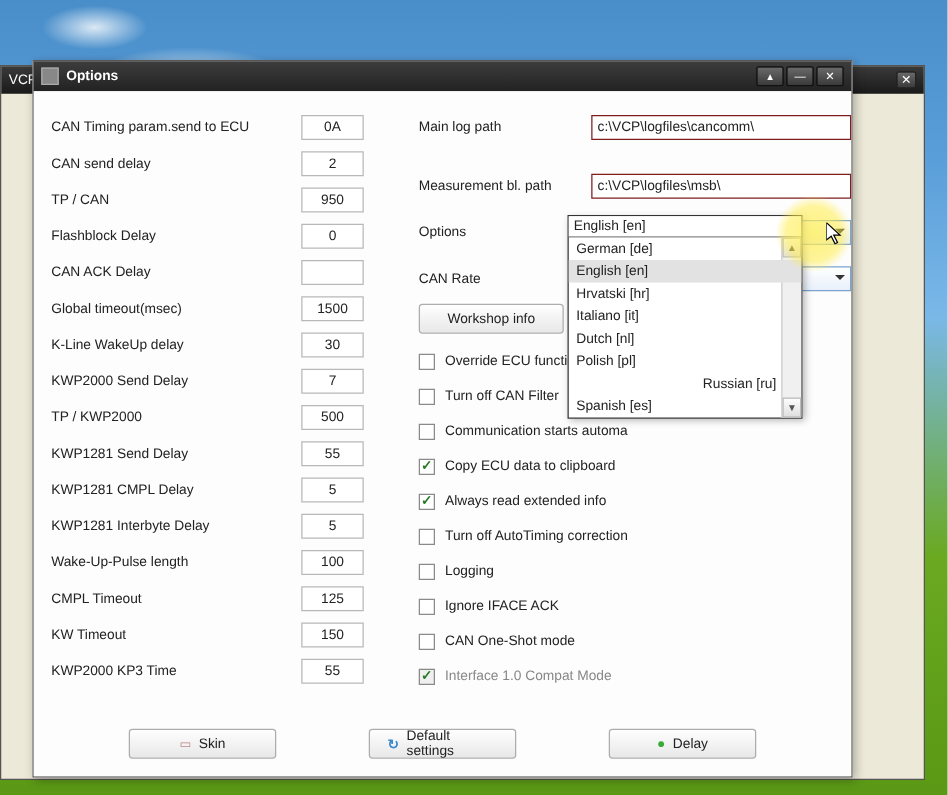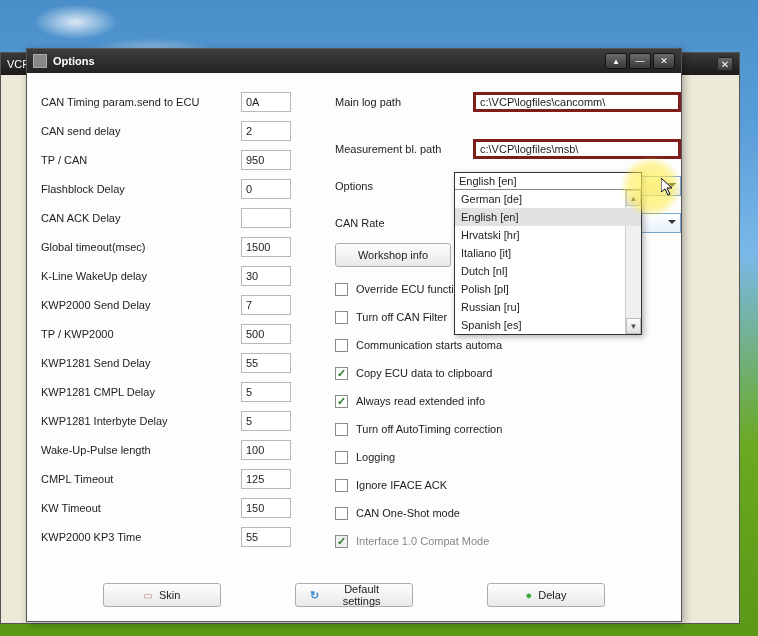--- a/index.html
+++ b/index.html
@@ -17,26 +17,26 @@
   .titlebar { height:24px; background: linear-gradient(to bottom,#3d3d3d,#222); color:#fff; display:flex; align-items:center; padding:0 6px; justify-content:space-between; }
   .titlebar .ttext { display:flex; align-items:center; gap:6px; font-weight:bold; font-size:12px;}
   .titlebar .icn { width:14px; height:14px; background:#888; border:1px solid #aaa;}
   .winbtns { display:flex; gap:2px; }
   .winbtn { width:22px; height:16px; background:linear-gradient(#6a6a6a,#3a3a3a); border:1px solid #111; border-radius:2px; color:#fff; display:flex; align-items:center; justify-content:center; font-size:9px; cursor:pointer;}
   .content { position:absolute; top:24px; left:0; right:0; bottom:0; background:#fdfdfd; }
   .leftcol { position:absolute; left:14px; top:14px; width:256px; }
   .rightcol { position:absolute; left:308px; top:14px; width:346px; }
   .row { height:29px; display:flex; align-items:center; }
   .rowL .lbl { width:200px; color:#222; }
-  .rowL .val { width:50px; height:20px; border:1px solid #b8b8b8; background:#fff; padding:2px 4px; color:#222;}
+  .rowL .val { width:50px; height:20px; border:1px solid #b8b8b8; background:#fff; padding:2px 4px; color:#222;text-align:center;}
   .rowR .lbl { width:138px; color:#222;}
-  .rowR .txt { flex:1; height:20px; border:3px solid #7f1d1d; background:#fff; padding:2px 4px; color:#222;}
+  .rowR .txt { flex:1; height:20px; border:1px solid #7f1d1d; background:#fff; padding:2px 4px; color:#222;}
   .combo { flex:1; height:20px; border:1px solid #7aa3d0; background:linear-gradient(#fff,#e8f0fb); padding:2px 18px 2px 4px; color:#222; position:relative;}
   .combo::after { content:""; position:absolute; right:4px; top:6px; border:4px solid transparent; border-top-color:#333;}
-  .btn { height:24px; border:1px solid #adadad; border-radius:3px; background:linear-gradient(#fefefe,#e8e8e8); padding:0 14px; display:inline-flex; align-items:center; gap:6px; cursor:pointer; color:#222;text-align:center;}
+  .btn { height:24px; border:1px solid #adadad; border-radius:3px; background:linear-gradient(#fefefe,#e8e8e8); padding:0 14px; display:inline-flex; align-items:center; gap:6px; cursor:pointer; color:#222;}
   .workshop { width:116px; justify-content:center; margin-top:6px; margin-bottom:8px;}
   .cbrow { height:28px; display:flex; align-items:center; gap:8px; }
   .cb { width:13px; height:13px; border:1px solid #8a8a8a; background:#fff; display:flex; align-items:center; justify-content:center;}
   .cb.checked::after { content:"✓"; font-size:11px; color:#2a7a2a; font-weight:bold; line-height:1;}
   .cb.disabled { background:#f0f0f0; }
   .cbrow .clabel { color:#222;}
   .cbrow.disabled .clabel { color:#888;}
   .footer { position:absolute; bottom:14px; left:0; right:0; display:flex; justify-content:center; gap:74px;}
   .footer .btn { width:118px; justify-content:center;}
   .icon-skin::before { content:"▭"; color:#b88; font-size:10px;}
@@ -236,21 +236,21 @@
       <div style="position:absolute;bottom:0;left:0;right:0;">
           <div class="arr">▼</div>
         </div>
     </div>
   <div class="opt" style="padding-right: 20px;">German [de]</div>
       <div class="opt hl" style="padding-right: 20px;">English [en]</div>
       <div class="opt" style="padding-right: 20px;">Hrvatski [hr]</div>
       <div class="opt" style="">Italiano [it]</div>
       <div class="opt" style="padding-right: 20px;">Dutch [nl]</div>
       <div class="opt" style="padding-right: 20px;">Polish [pl]</div>
-      <div class="opt" style="padding-right: 20px;">Russian [ru]</div>
+      <div class="opt" style="padding-right: 20px; text-align: right;">Russian [ru]</div>
       <div class="opt" style="padding-right: 20px;">Spanish [es]</div>
     </div>
 </div>
 
 <div class="highlight"></div>
 <svg class="cursor" width="18" height="18">
   <path d="M0,0 L0,14 L4,11 L7,17 L9,16 L6,10 L11,10 Z" fill="#fff" stroke="#000" stroke-width="1"></path>
 </svg>
 
 </body></html>

